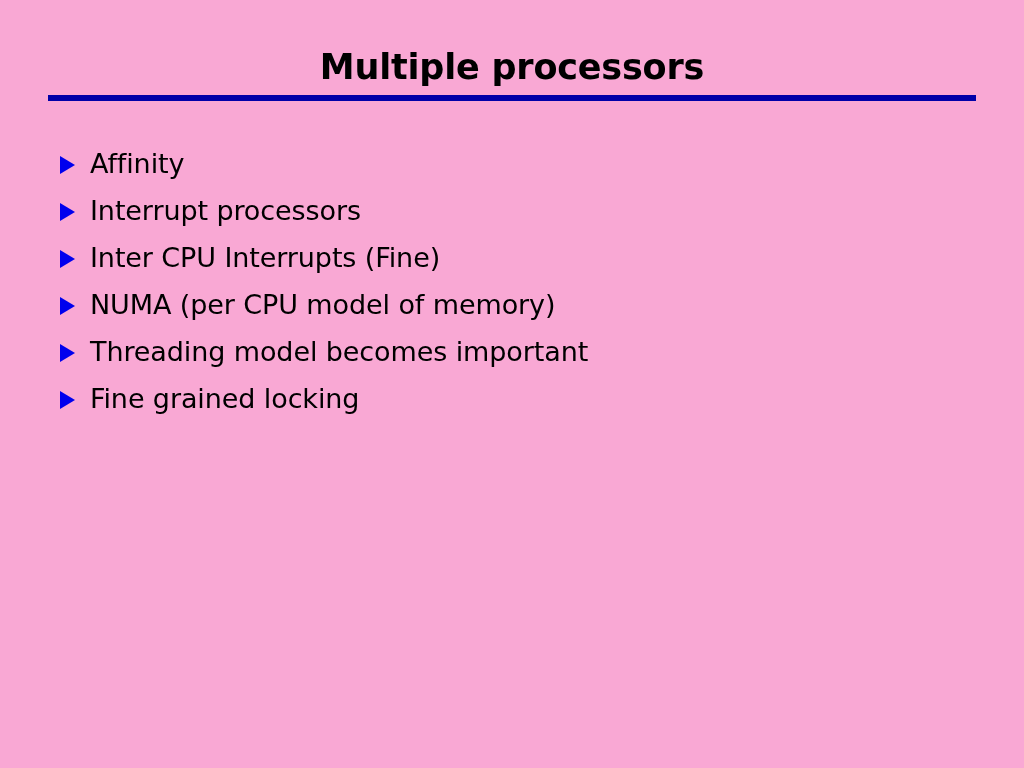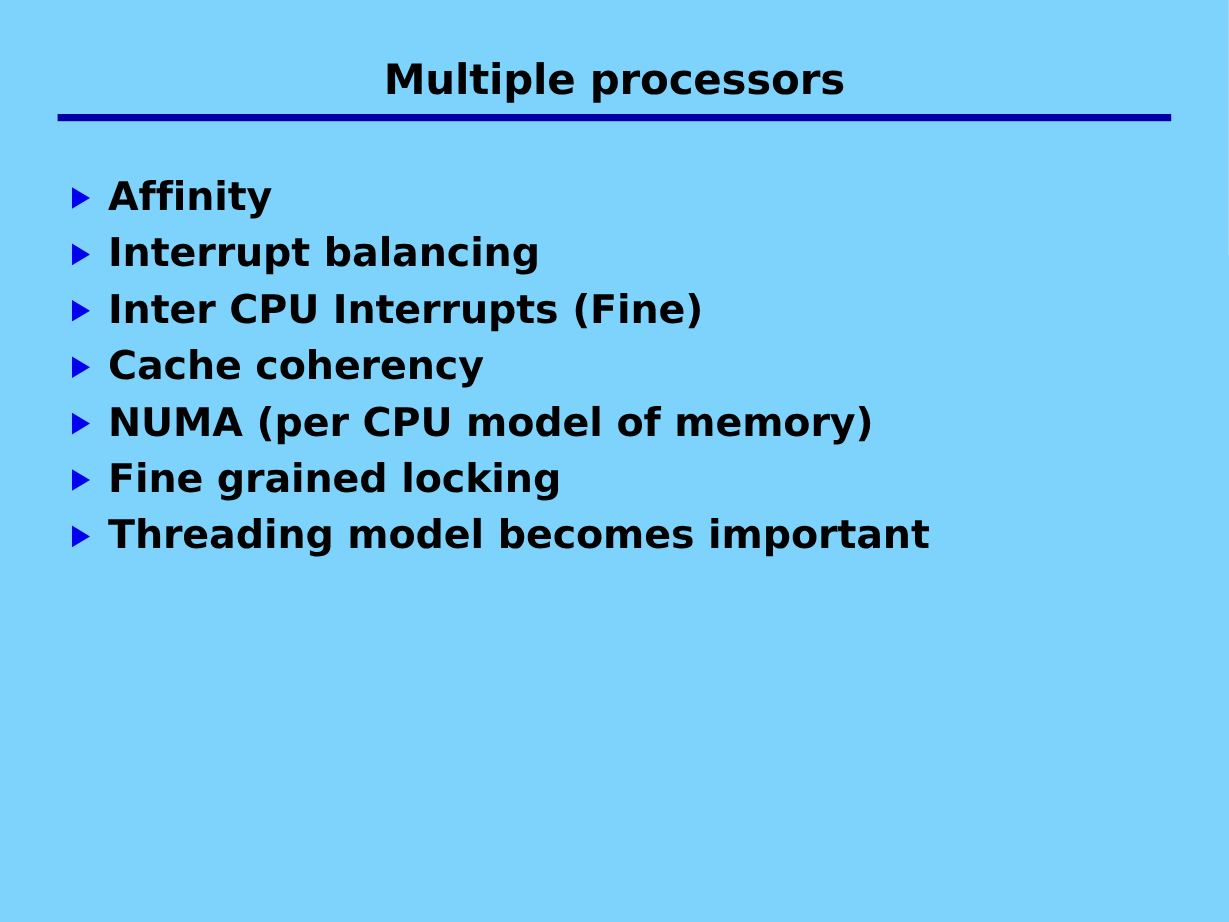--- a/index.html
+++ b/index.html
@@ -13,21 +13,21 @@
     height: 768px;
     overflow: hidden;
     font-family: "DejaVu Sans", sans-serif;
     color: #000000;
   }
 
   .slide {
     position: relative;
     width: 1024px;
     height: 768px;
-    background: #7dd3fc;
+    background: #f9a8d4;
   }
 
   
   .slide-title {
     position: absolute;
     left: 48px;
     top: 46px;
     width: 928px;
     text-align: center;
     font-family: "DejaVu Sans", sans-serif;
@@ -82,22 +82,22 @@
     width: 0;
     height: 0;
     border-top: 9px solid transparent;
     border-bottom: 9px solid transparent;
     border-left: 15px solid #0000ee;
   }
 
   .bullet-text {
     flex: 0 1 auto;
     font-family: "DejaVu Sans", sans-serif;
-    font-weight: bold;
-    font-size: 33px;
+    font-weight: normal;
+    font-size: 27px;
     line-height: 47px;
     color: #000000;
     letter-spacing: -0.1px;
   }
 </style>
 </head>
 <body>
 
 <div class="slide">
 
@@ -107,43 +107,39 @@
 
   <ul class="bullet-list">
 
     <li class="bullet-item">
       <span class="bullet-marker"></span>
       <span class="bullet-text">Affinity</span>
     </li>
 
     <li class="bullet-item">
       <span class="bullet-marker"></span>
-      <span class="bullet-text">Interrupt balancing</span>
+      <span class="bullet-text">Interrupt processors</span>
     </li>
 
     <li class="bullet-item">
       <span class="bullet-marker"></span>
       <span class="bullet-text">Inter CPU Interrupts (Fine)</span>
     </li>
 
-    <li class="bullet-item">
-      <span class="bullet-marker"></span>
-      <span class="bullet-text">Cache coherency</span>
-    </li>
 
     <li class="bullet-item">
       <span class="bullet-marker"></span>
       <span class="bullet-text">NUMA (per CPU model of memory)</span>
     </li>
 
     <li class="bullet-item">
       <span class="bullet-marker"></span>
-      <span class="bullet-text">Fine grained locking</span>
+      <span class="bullet-text">Threading model becomes important</span>
     </li>
 
     <li class="bullet-item">
       <span class="bullet-marker"></span>
-      <span class="bullet-text">Threading model becomes important</span>
+      <span class="bullet-text">Fine grained locking</span>
     </li>
 
   </ul>
 
 </div>
 
 </body></html>

